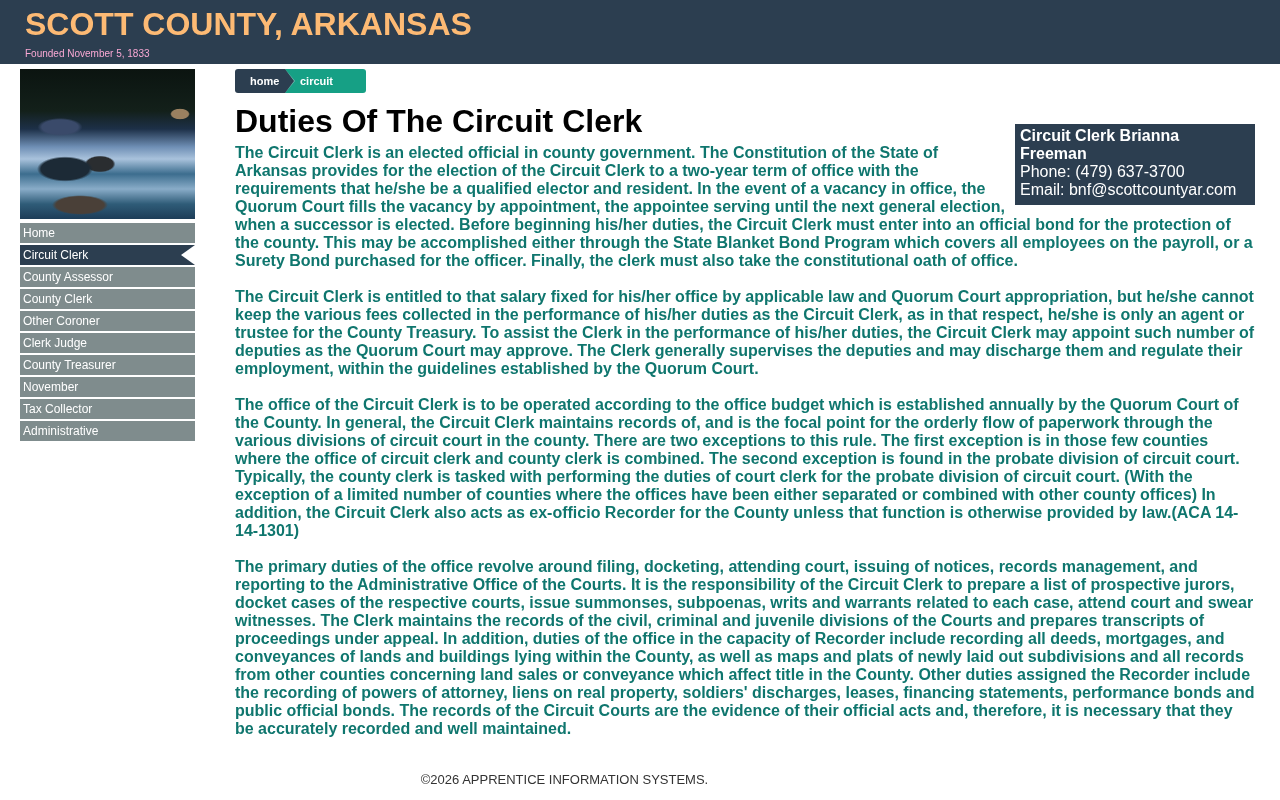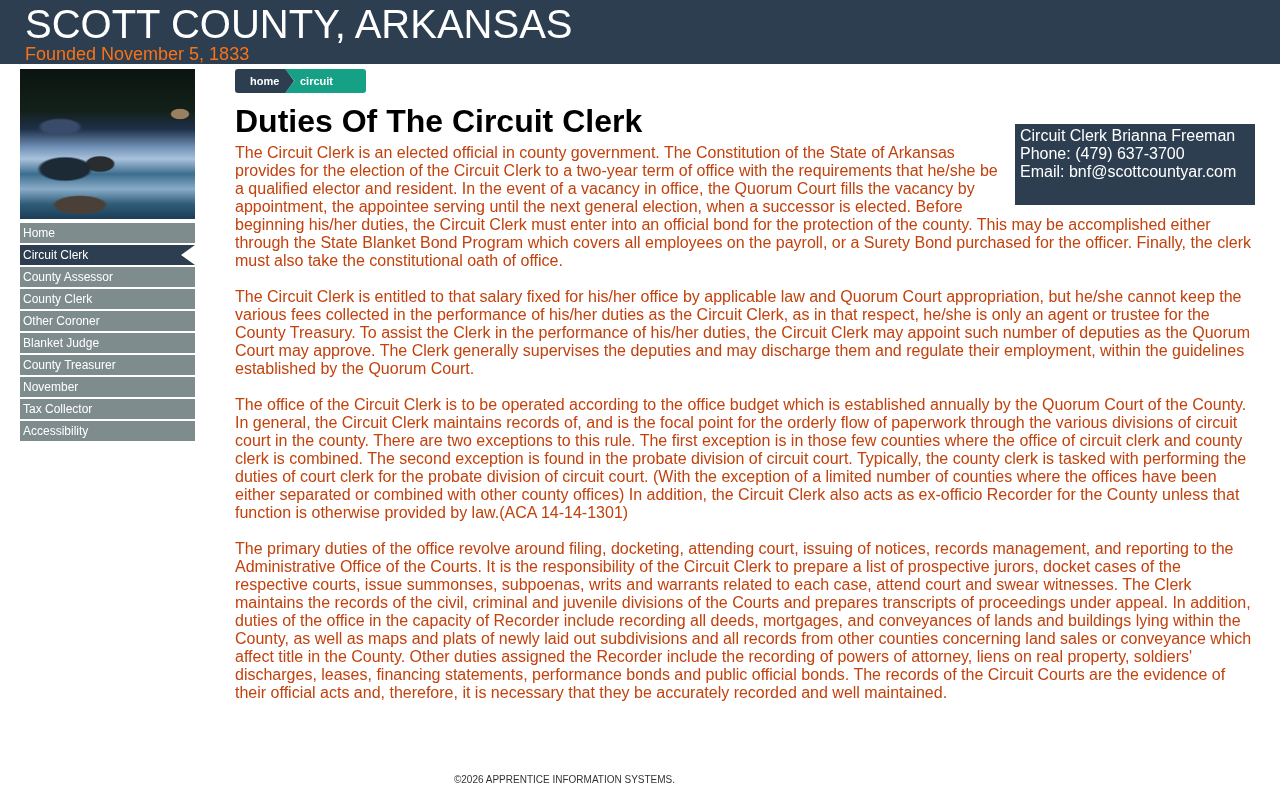--- a/index.html
+++ b/index.html
@@ -1,21 +1,21 @@
 <!DOCTYPE html>
 <html><head>
 <meta charset="utf-8">
 <style>
   * { box-sizing: border-box; margin: 0; padding: 0; }
   html, body { width: 1280px; height: 800px; overflow: hidden; background: #ffffff; }
   body { font-family: "Liberation Sans", sans-serif; color: #333333; position: relative; }
 
   .header { position: absolute; left: 0; top: 0; width: 1280px; height: 64px; background: #2c3e50; }
-  .site-title { position: absolute; left: 25px; top: 2px; font-size: 40px; line-height: 44px; color: #ffffff; font-weight: normal; letter-spacing: 0px; }
-  .site-subtitle { position: absolute; left: 25px; top: 46px; font-size: 18px; line-height: 16px; color: #f97316; }
+  .site-title { position: absolute; left: 25px; top: 2px; font-size: 32px; line-height: 44px; color: #fdba74; font-weight: bold; letter-spacing: 0px; }
+  .site-subtitle { position: absolute; left: 25px; top: 46px; font-size: 10px; line-height: 16px; color: #f9a8d4; }
 
   .sidebar { position: absolute; left: 20px; top: 69px; width: 175px; }
   .sidebar-photo { width: 175px; height: 150px; position: relative; overflow: hidden;
     background:
       radial-gradient(ellipse 40px 18px at 45px 100px, #1c2a36 0%, #1c2a36 60%, transparent 70%),
       radial-gradient(ellipse 22px 12px at 80px 95px, #2a2d30 0%, #2a2d30 60%, transparent 70%),
       radial-gradient(ellipse 40px 14px at 60px 136px, #4a4038 0%, #4a4038 60%, transparent 70%),
       radial-gradient(ellipse 14px 8px at 160px 45px, #9a8060 0%, #9a8060 60%, transparent 70%),
       radial-gradient(ellipse 30px 12px at 40px 58px, #3a4a6a 0%, #3a4a6a 60%, transparent 75%),
       linear-gradient(180deg, #0b1410 0%, #13201a 28%, #1d3048 40%, #6f8fb5 52%, #a9c2dc 60%, #3c6d8e 70%, #89acc8 80%, #2f5c78 90%, #1d3d58 100%);
@@ -28,49 +28,49 @@
   .breadcrumb { position: absolute; left: 235px; top: 69px; height: 24px; display: flex; }
   .crumb { height: 24px; line-height: 24px; font-size: 11px; font-weight: bold; color: #ffffff; cursor: pointer; position: relative; }
   .crumb-home { background: #2c3e50; padding: 0 8px 0 15px; border-radius: 3px 0 0 3px; width: 50px; }
   .crumb-home::after { content: ""; position: absolute; right: -9px; top: 0; border-top: 12px solid transparent; border-bottom: 12px solid transparent; border-left: 9px solid #2c3e50; z-index: 2; }
   .crumb-current { background: #16a085; padding: 0 10px 0 15px; border-radius: 0 3px 3px 0; width: 81px; }
   .crumb-current::before { content: ""; position: absolute; left: 0; top: 0; border-top: 12px solid transparent; border-bottom: 12px solid transparent; border-left: 10px solid #cfd8dc; z-index: 1; opacity: 0.5; }
 
   .page-title { position: absolute; left: 235px; top: 102px; font-size: 32px; line-height: 38px; font-weight: bold; color: #000000; }
 
   .contact-box { position: absolute; left: 1015px; top: 124px; width: 240px; height: 81px; background: #2c3e50; color: #ffffff; padding: 3px 5px; font-size: 16px; line-height: 18px; }
-  .contact-name { font-weight: normal; }
+  .contact-name { font-weight: bold; }
 
-  .content { position: absolute; left: 235px; top: 144px; width: 1020px; font-size: 16px; line-height: 18px; color: #c2410c; }
+  .content { position: absolute; left: 235px; top: 144px; width: 1020px; font-size: 16px; line-height: 18px; color: #0f766e; font-weight: bold; }
   .content p { margin-bottom: 18px; }
   .float-spacer { float: right; width: 245px; height: 62px; }
 
-  .footer { position: absolute; left: 0; top: 774px; width: 1129px; text-align: center; font-size: 10px; line-height: 12px; color: #333333; }
+  .footer { position: absolute; left: 0; top: 774px; width: 1129px; text-align: center; font-size: 13px; line-height: 12px; color: #333333; }
 </style>
 </head>
 <body>
 
 <div class="header">
   <h1 class="site-title">SCOTT COUNTY, ARKANSAS</h1>
   <div class="site-subtitle">Founded November 5, 1833</div>
 </div>
 
 <div class="sidebar">
   <div class="sidebar-photo" title="river rapids photo"></div>
   <nav class="nav">
     <a class="nav-item">Home</a>
     <a class="nav-item active">Circuit Clerk</a>
     <a class="nav-item">County Assessor</a>
     <a class="nav-item">County Clerk</a>
     <a class="nav-item">Other Coroner</a>
-    <a class="nav-item">Blanket Judge</a>
+    <a class="nav-item">Clerk Judge</a>
     <a class="nav-item">County Treasurer</a>
     <a class="nav-item">November</a>
     <a class="nav-item">Tax Collector</a>
-    <a class="nav-item">Accessibility</a>
+    <a class="nav-item">Administrative</a>
   </nav>
 </div>
 
 <div class="breadcrumb">
   <a class="crumb crumb-home">home</a>
   <a class="crumb crumb-current">circuit clerk</a>
 </div>
 
 <h2 class="page-title">Duties Of The Circuit Clerk</h2>
 

